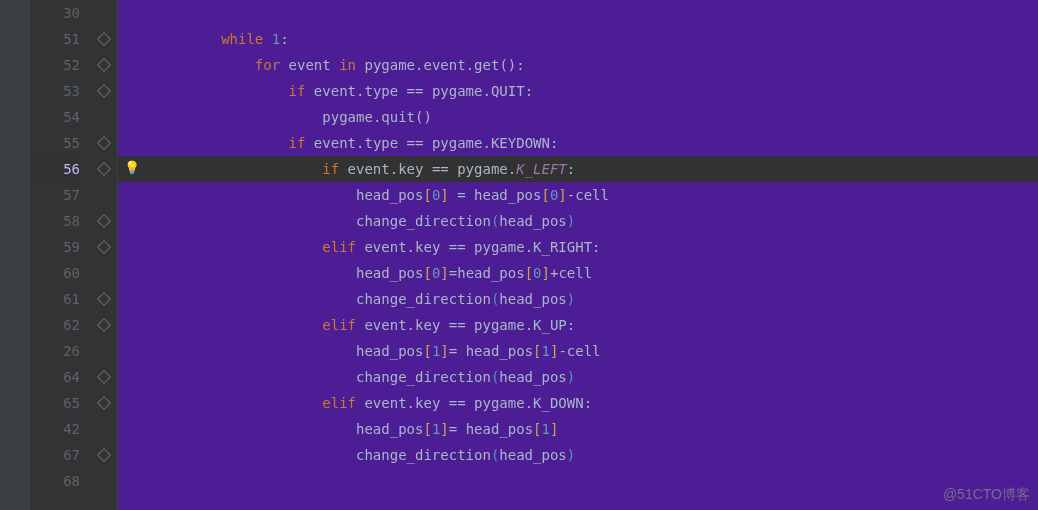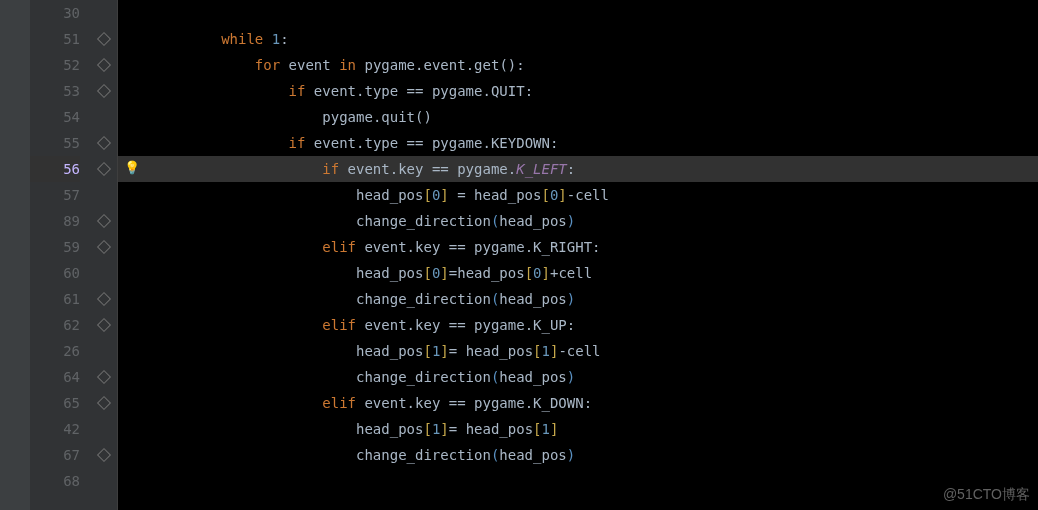--- a/index.html
+++ b/index.html
@@ -34,21 +34,21 @@
   }
   .fold-col {
     width: 28px;
     background: #313335;
     flex-shrink: 0;
     border-right: 1px solid #3e3e3e;
     position: relative;
   }
   .code-col {
     flex: 1;
-    background: #000000;
+    background: #4c1d95;
     white-space: pre;
     position: relative;
   }
   .line {
     height: 26px;
     line-height: 26px;
   }
   .code-col .line {
     padding-left: 2px;
   }
@@ -92,21 +92,21 @@
   <div class="left-rail"></div>
   <div class="gutter" id="gutter">
       <div class="line">30</div>
       <div class="line">51</div>
       <div class="line">52</div>
       <div class="line">53</div>
       <div class="line">54</div>
       <div class="line">55</div>
       <div class="line hl">56</div>
       <div class="line">57</div>
-      <div class="line">89</div>
+      <div class="line">58</div>
       <div class="line">59</div>
       <div class="line">60</div>
       <div class="line">61</div>
       <div class="line">62</div>
       <div class="line">26</div>
       <div class="line">64</div>
       <div class="line">65</div>
       <div class="line">42</div>
       <div class="line">67</div>
       <div class="line">68</div>

